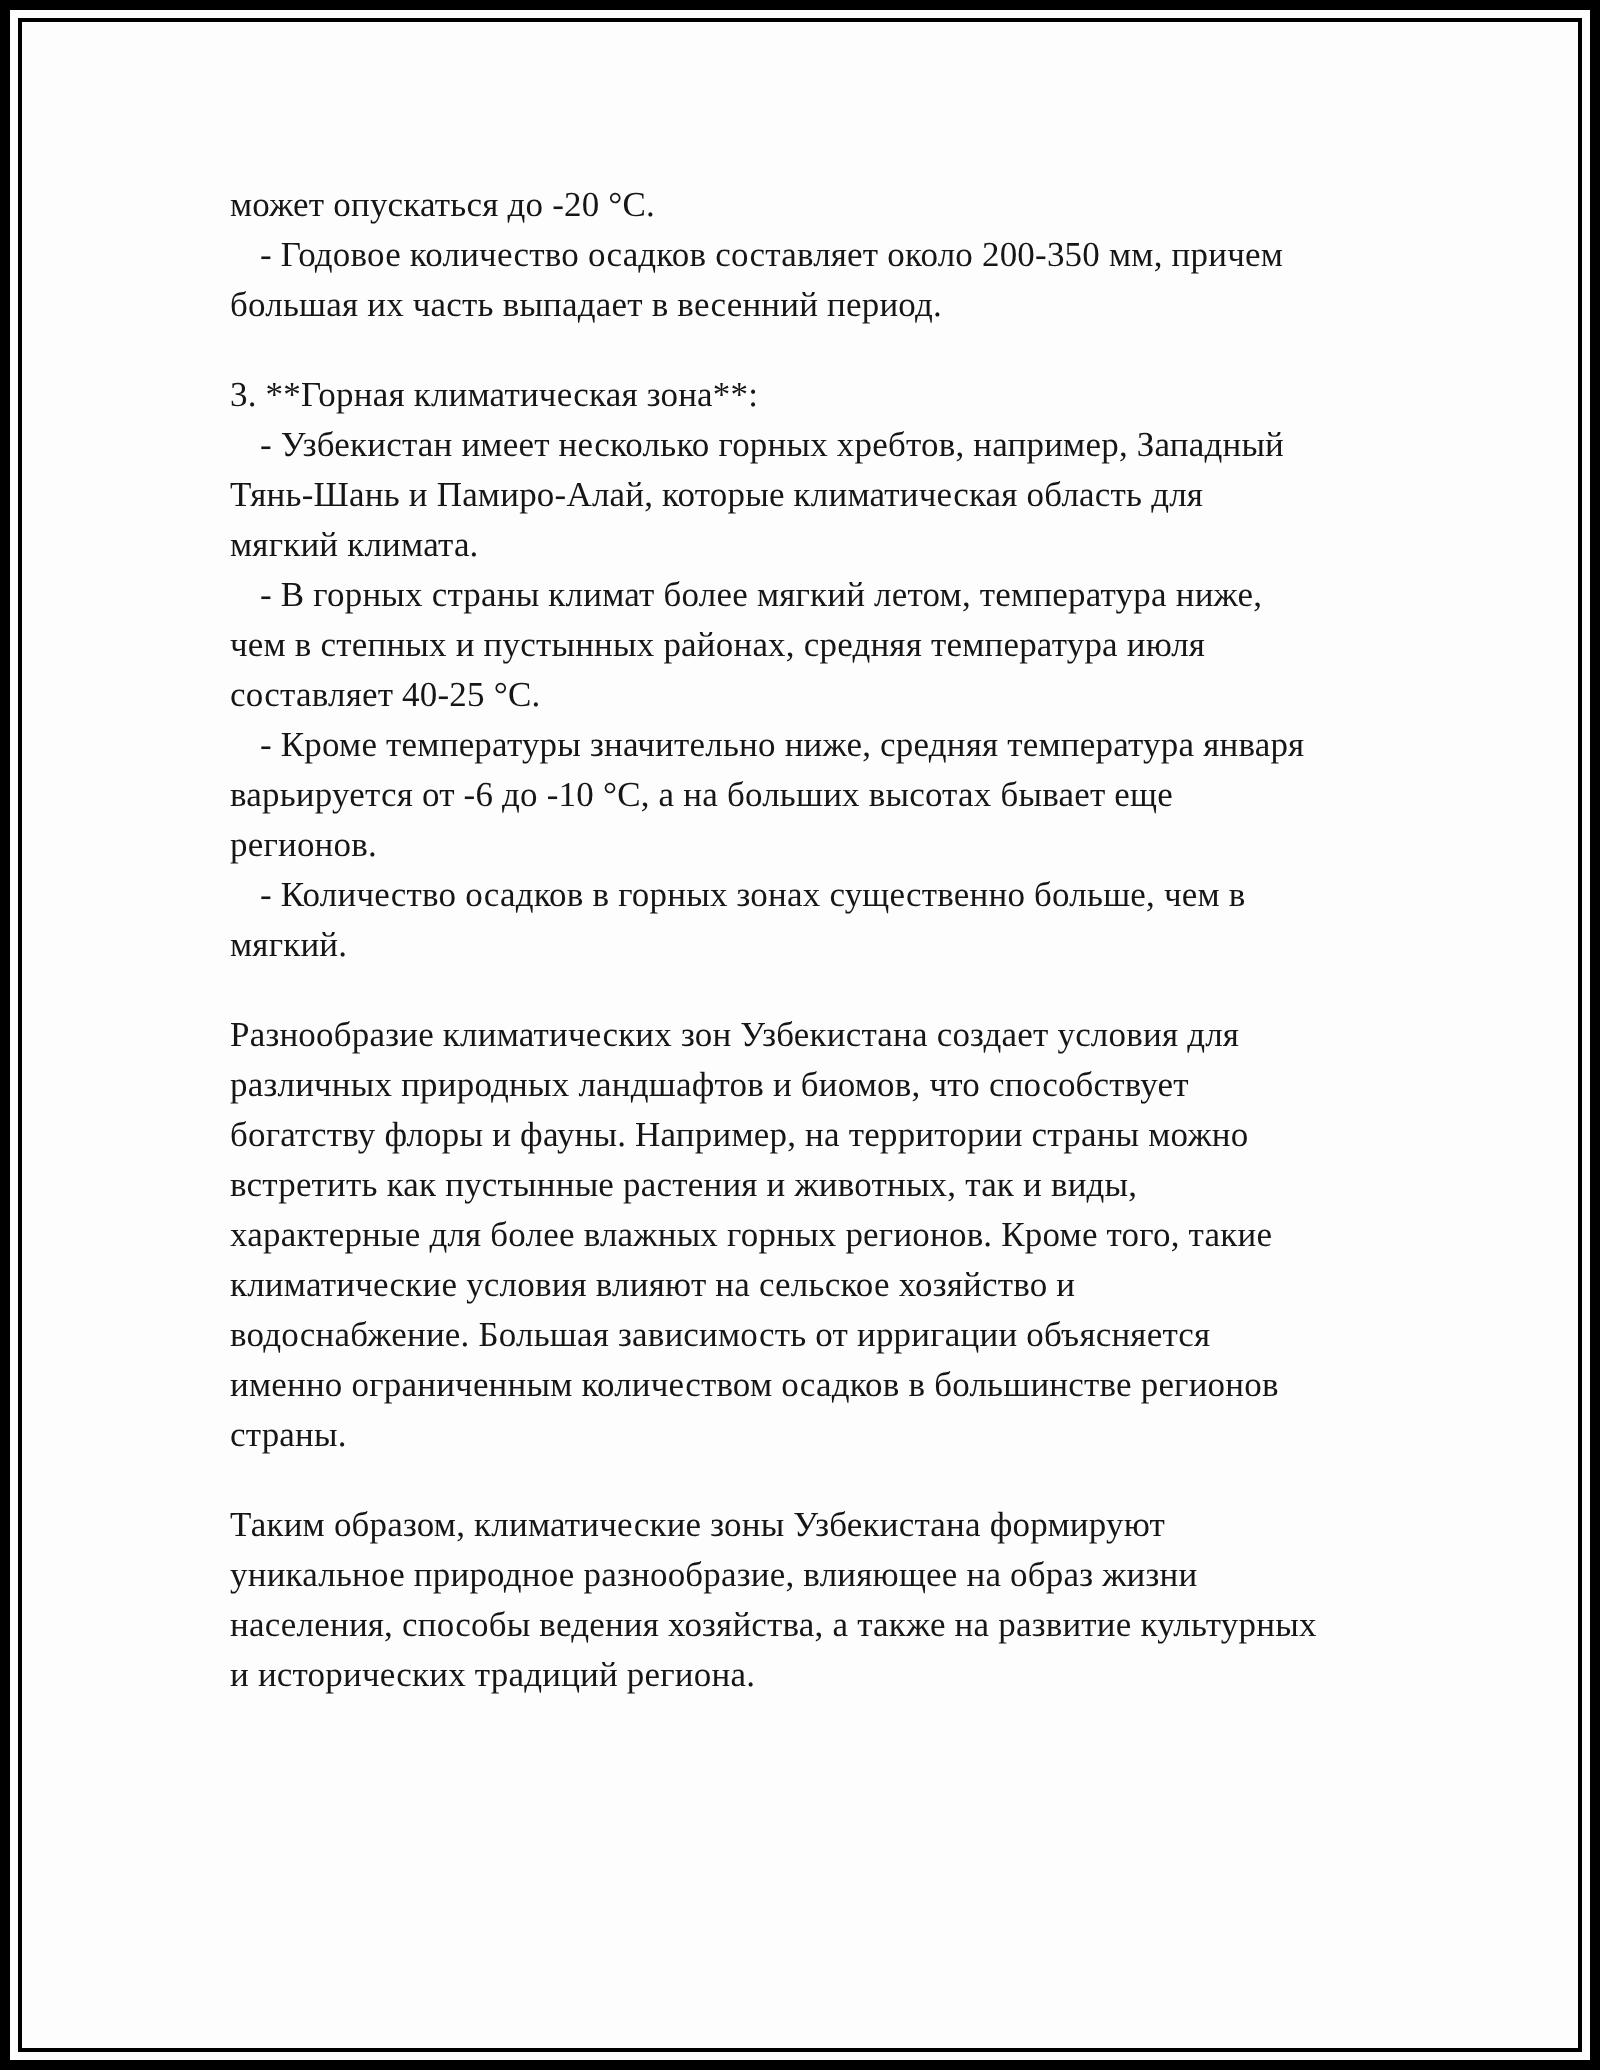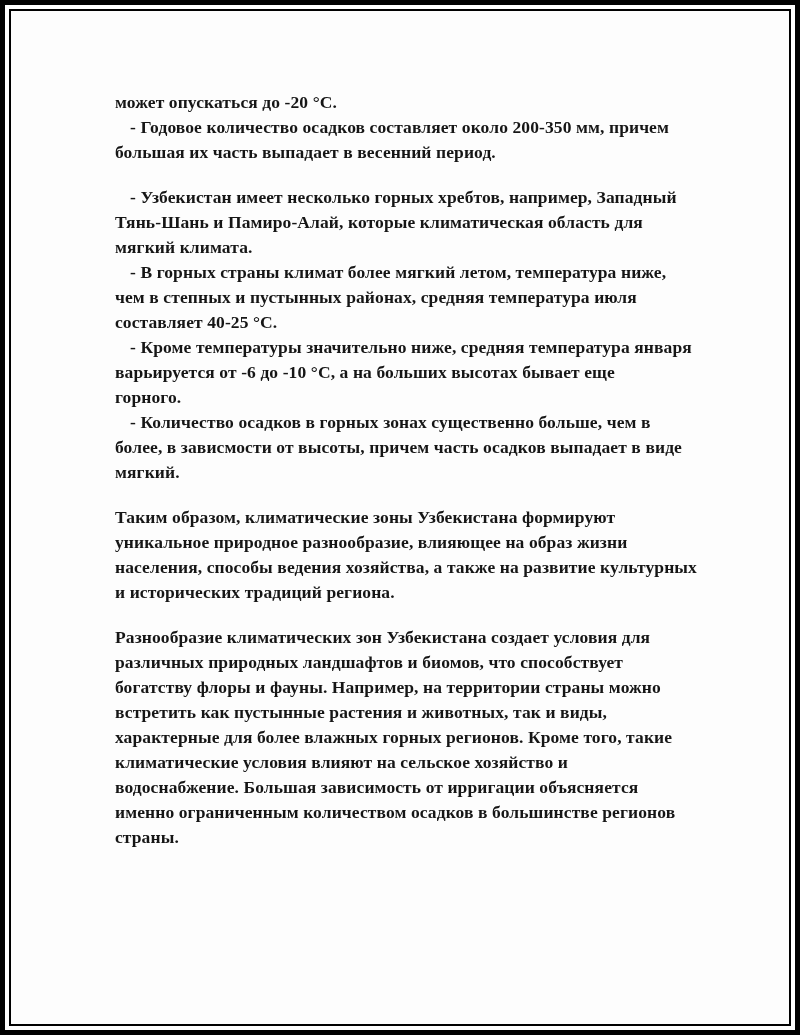--- a/index.html
+++ b/index.html
@@ -31,65 +31,64 @@
   }
   .content {
     position: absolute;
     left: 110px;
     top: 85px;
     width: 600px;
     color: var(--ink);
     font-size: 17.5px;
     line-height: 25px;
     letter-spacing: 0.1px;
-    font-weight: bold;
   }
   .block + .block { margin-top: 20px; }
   .line {
     white-space: nowrap;
     height: 25px;
   }
   .line.indent { padding-left: 15px; }
 </style>
 </head>
 <body>
 
 <div class="page">
   <div class="frame-inner"></div>
   <div class="content">
       <div class="block">
         <div class="line">может опускаться до -20 °C.</div>
         <div class="line indent">- Годовое количество осадков составляет около 200-350 мм, причем</div>
         <div class="line">большая их часть выпадает в весенний период.</div>
       </div>
       <div class="block">
+        <div class="line">3. **Горная климатическая зона**:</div>
         <div class="line indent">- Узбекистан имеет несколько горных хребтов, например, Западный</div>
         <div class="line">Тянь-Шань и Памиро-Алай, которые климатическая область для</div>
         <div class="line">мягкий климата.</div>
         <div class="line indent">- В горных страны климат более мягкий летом, температура ниже,</div>
         <div class="line">чем в степных и пустынных районах, средняя температура июля</div>
         <div class="line">составляет 40-25 °C.</div>
         <div class="line indent">- Кроме температуры значительно ниже, средняя температура января</div>
         <div class="line">варьируется от -6 до -10 °C, а на больших высотах бывает еще</div>
-        <div class="line">горного.</div>
+        <div class="line">регионов.</div>
         <div class="line indent">- Количество осадков в горных зонах существенно больше, чем в</div>
-        <div class="line">более, в зависмости от высоты, причем часть осадков выпадает в виде</div>
         <div class="line">мягкий.</div>
-      </div>
-      <div class="block">
-        <div class="line">Таким образом, климатические зоны Узбекистана формируют</div>
-        <div class="line">уникальное природное разнообразие, влияющее на образ жизни</div>
-        <div class="line">населения, способы ведения хозяйства, а также на развитие культурных</div>
-        <div class="line">и исторических традиций региона.</div>
       </div>
       <div class="block">
         <div class="line">Разнообразие климатических зон Узбекистана создает условия для</div>
         <div class="line">различных природных ландшафтов и биомов, что способствует</div>
         <div class="line">богатству флоры и фауны. Например, на территории страны можно</div>
         <div class="line">встретить как пустынные растения и животных, так и виды,</div>
         <div class="line">характерные для более влажных горных регионов. Кроме того, такие</div>
         <div class="line">климатические условия влияют на сельское хозяйство и</div>
         <div class="line">водоснабжение. Большая зависимость от ирригации объясняется</div>
         <div class="line">именно ограниченным количеством осадков в большинстве регионов</div>
         <div class="line">страны.</div>
       </div>
+      <div class="block">
+        <div class="line">Таким образом, климатические зоны Узбекистана формируют</div>
+        <div class="line">уникальное природное разнообразие, влияющее на образ жизни</div>
+        <div class="line">населения, способы ведения хозяйства, а также на развитие культурных</div>
+        <div class="line">и исторических традиций региона.</div>
+      </div>
     </div>
 </div>
 
 </body></html>

